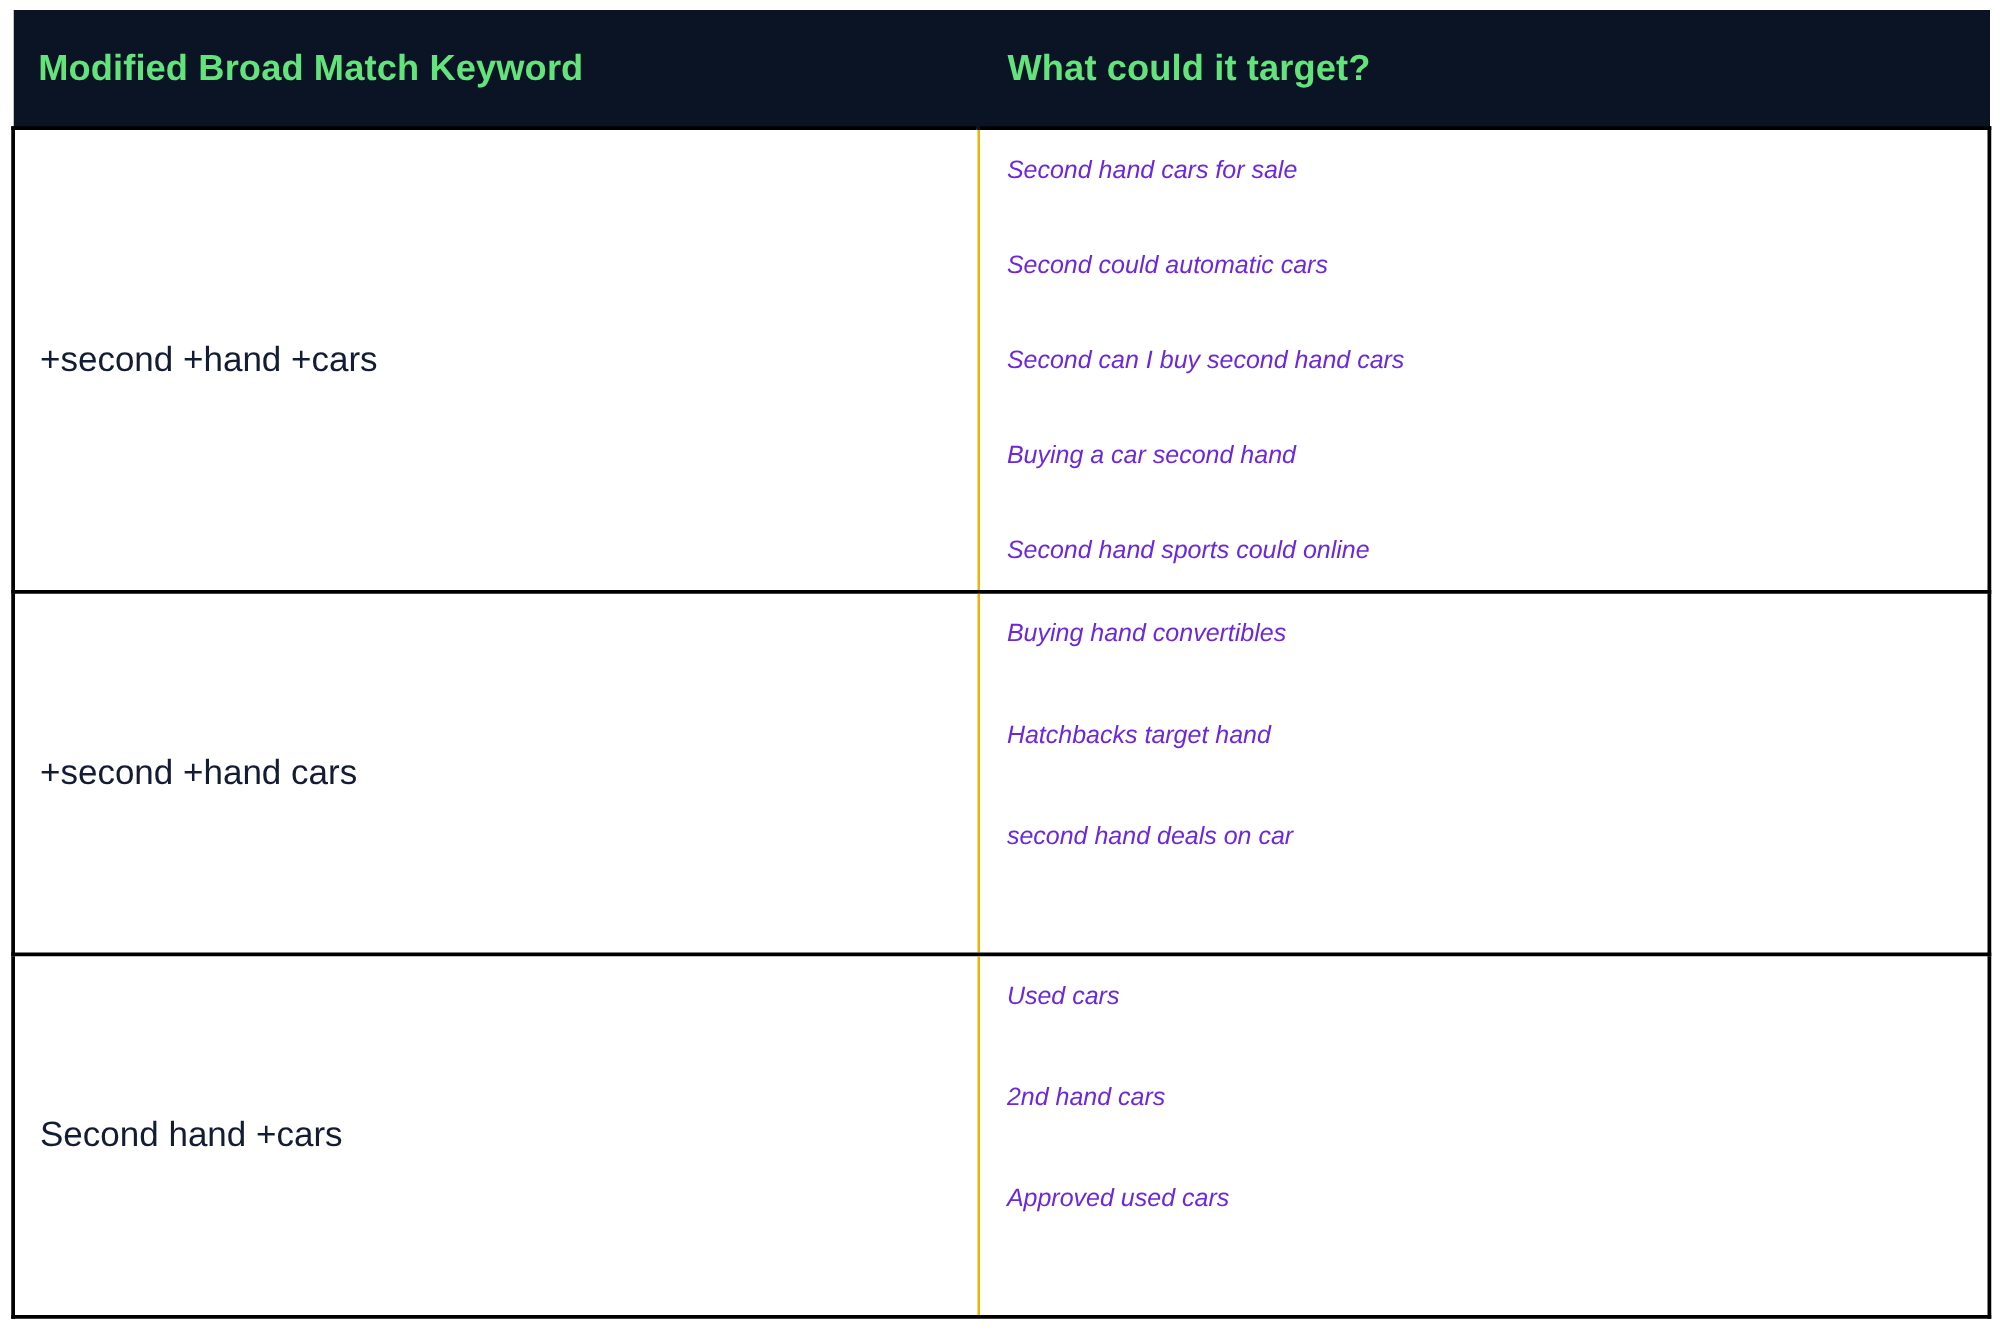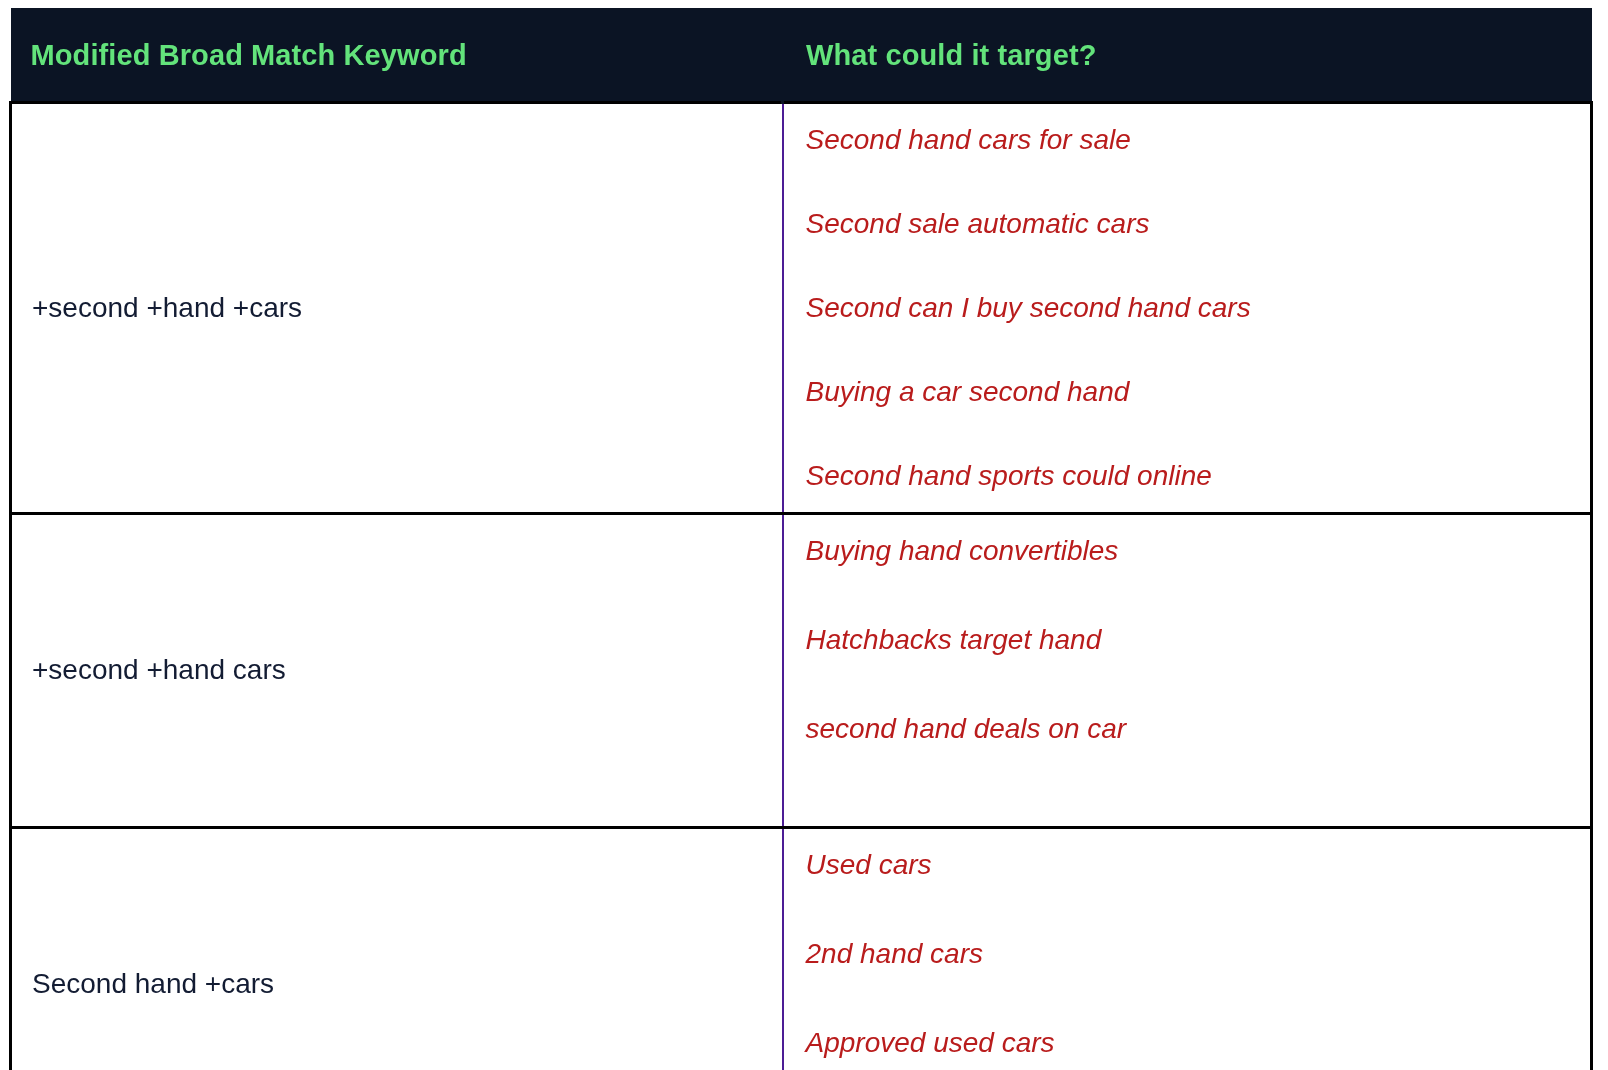--- a/index.html
+++ b/index.html
@@ -63,39 +63,39 @@
     color: #131c33;
     vertical-align: middle;
     font-size: 28px;
     padding: 0;
   }
 
   tbody td.cell-keyword {
     padding: 10px 18px 10px 20px;
     font-style: normal;
     border-left: 3px solid #000000;
-    border-right: 2px solid #4c1d95;
+    border-right: 2px solid #eab308;
   }
 
   tbody td.cell-target {
     padding: 22px 18px 22px 22px;
     font-style: italic;
     border-left: 2px solid #000000;
   }
 
   .target-list {
     list-style: none;
     margin: 0;
     padding: 0;
   }
   .target-list li {
     font-style: italic;
-    font-size: 28px;
+    font-size: 20px;
     line-height: 1.0;
-    color: #b91c1c;
+    color: #6d28d9;
     padding: 0;
     margin: 0 0 56px 0;
     white-space: nowrap;
   }
   .target-list li:last-child { margin-bottom: 0; }
 
   
   tr[data-rowspacing="tight"] .target-list li { margin-bottom: 61px; }
 
   .kw-text {
@@ -122,21 +122,21 @@
       </thead>
       <tbody>
 
         <tr>
           <td class="cell-keyword">
             <span class="kw-text">+second +hand +cars</span>
           </td>
           <td class="cell-target">
             <ul class="target-list">
               <li>Second hand cars for sale</li>
-              <li>Second sale automatic cars</li>
+              <li>Second could automatic cars</li>
               <li>Second can I buy second hand cars</li>
               <li>Buying a car second hand</li>
               <li>Second hand sports could online</li>
             </ul>
           </td>
         </tr>
 
         <tr data-rowspacing="tight">
           <td class="cell-keyword">
             <span class="kw-text">+second +hand cars</span>

